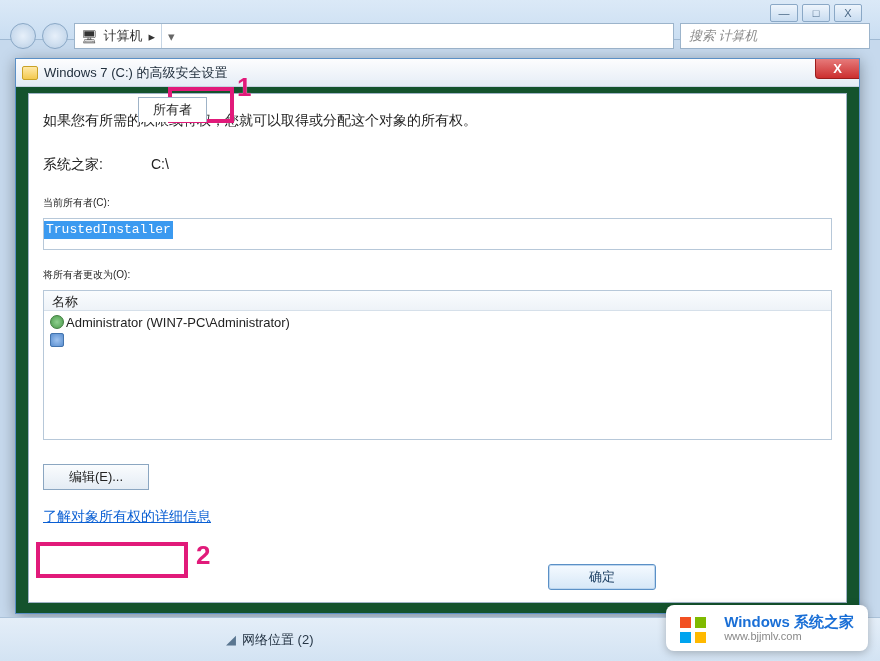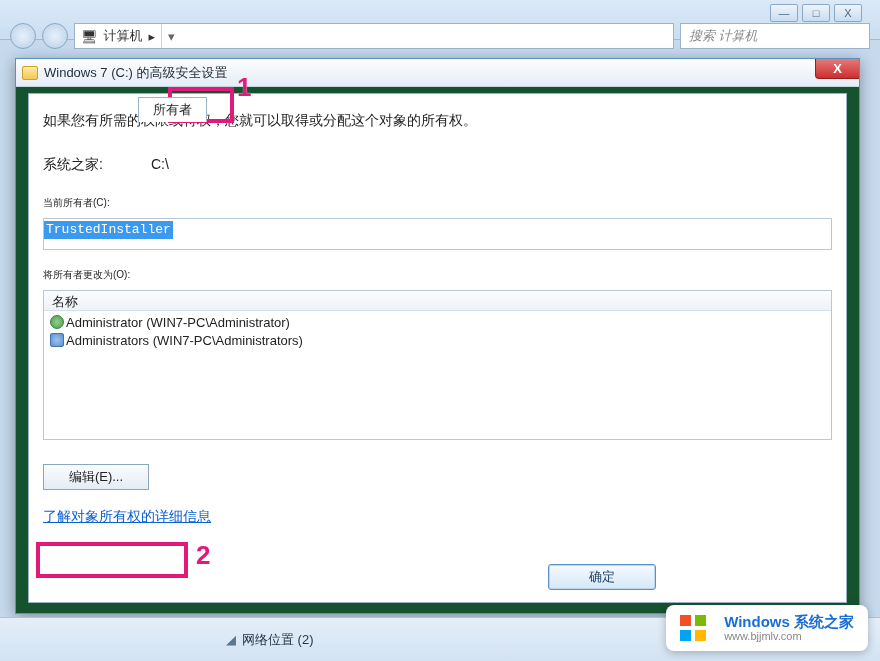--- a/index.html
+++ b/index.html
@@ -49,21 +49,21 @@
 
     
     .callout{position:absolute;color:#e11a7a;font-weight:900;font-size:26px;font-family:Arial,sans-serif;pointer-events:none;text-shadow:0 0 1px #fff}
     .callout.box{border:4px solid #e11a7a;background:transparent}
 
     
     .peek{position:absolute;bottom:0;left:0;right:0;height:44px;background:linear-gradient(#e4eef8,#d3e3f3);border-top:1px solid #abc2d9;display:flex;align-items:center;padding-left:60px;font-size:13px;color:#263646}
     .peek .tri{margin:0 6px;color:#5a7690}
 
     
-    .wm{position:absolute;right:12px;bottom:10px;background:#fff;border-radius:8px;padding:8px 14px;display:flex;align-items:center;gap:18px;box-shadow:0 2px 8px rgba(0,0,0,.25)}
+    .wm{position:absolute;right:12px;bottom:10px;background:#fff;border-radius:8px;padding:8px 14px;display:flex;align-items:flex-end;gap:18px;box-shadow:0 2px 8px rgba(0,0,0,.25)}
     .wm .logo{width:26px;height:26px;position:relative}
     .wm .logo span{position:absolute;width:11px;height:11px}
     .wm .logo .a{top:0;left:0;background:#f25022}
     .wm .logo .b{top:0;right:0;background:#7fba00}
     .wm .logo .c{bottom:0;left:0;background:#00a4ef}
     .wm .logo .d{bottom:0;right:0;background:#ffb900}
     .wm .txt{display:flex;flex-direction:column;line-height:1.15}
     .wm .t1{color:#1a6fd6;font-size:15px;font-weight:bold}
     .wm .t2{color:#888;font-size:11px}
   </style>
@@ -122,21 +122,20 @@
     <div class="lbl">将所有者更改为(O):</div>
     <div class="list-box">
       <div class="list-hdr">名称</div>
       <div class="list-body">
         <div class="list-row">
           <span class="usr-ico"></span>
           <span>Administrator (WIN7-PC\Administrator)</span>
         </div>
         <div class="list-row">
           <span class="grp-ico"></span>
-          <span>Administrators (WIN7-PC\Administrators)</span>
         </div>
       </div>
     </div>
 
     <div class="edit-btn">编辑(E)...</div>
 
     <a class="link" href="#">了解对象所有权的详细信息</a>
 
     <div class="ok-btn">确定</div>
   </div>

